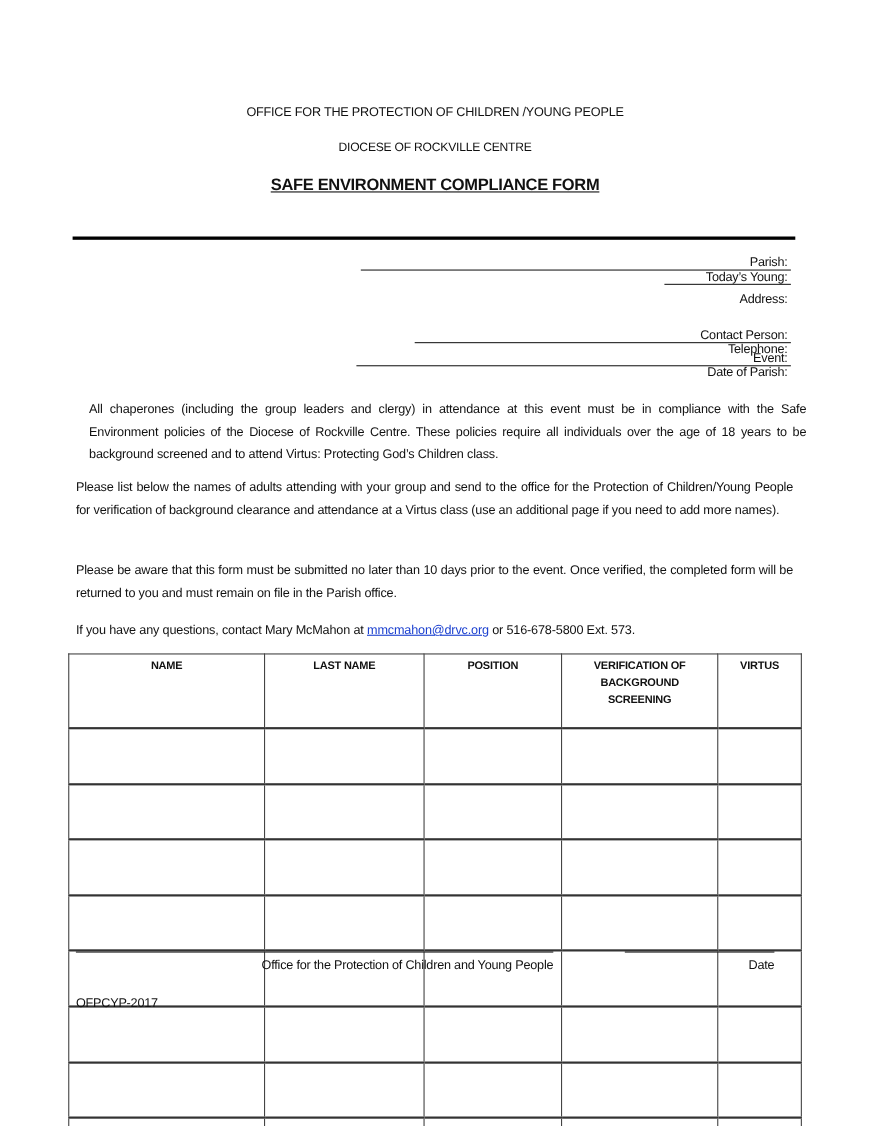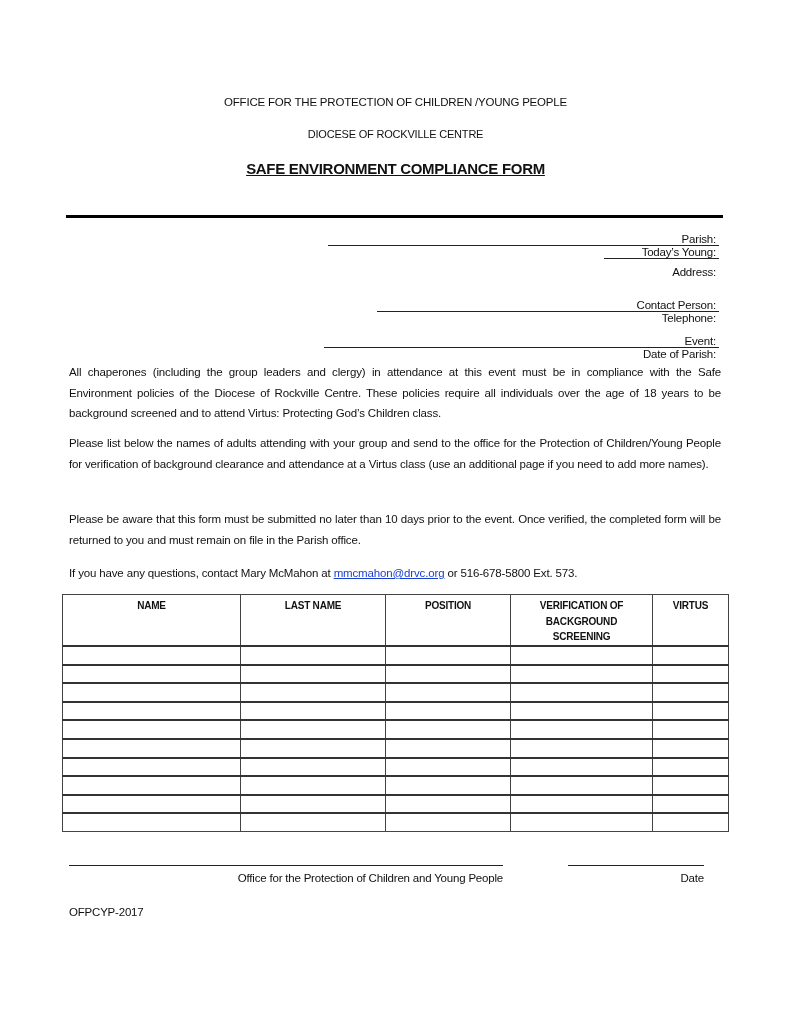--- a/index.html
+++ b/index.html
@@ -16,21 +16,21 @@
                font-size: 11.5px; letter-spacing: -0.2px; flex-direction: column; }
   .field-label { white-space: nowrap; padding-right: 3px; }
   .blank { border-bottom: 1px solid #222; height: 12px; }
   .grow { flex: 1; }
 
   .para { left: 69px; width: 652px; font-size: 11.5px; line-height: 20.5px; text-align: justify; letter-spacing: -0.15px; }
   .link { color: #1a3fcf; text-decoration: underline; }
 
   table.roster { position: absolute; left: 62px; top: 594px; width: 666px; border-collapse: collapse;
                  table-layout: fixed; }
-  table.roster th, table.roster td { border: 1px solid #444; padding: 0; }
+  table.roster th, table.roster td { border: 1px solid #444; padding: 16px; }
   table.roster th { height: 47px; vertical-align: top; font-size: 10px; font-weight: bold;
                     line-height: 15.5px; padding-top: 3px; letter-spacing: -0.2px; }
   table.roster td { height: 16.6px; }
   table.roster tr.data td { border-top: 2px solid #333; }
 
   .sig-line { height: 1px; background: #222; }
   .sig-label { font-size: 11.5px; text-align: right; letter-spacing: -0.2px; }
   .code { left: 69px; top: 906px; font-size: 11.5px; letter-spacing: -0.2px; }
 </style>
 </head>
@@ -53,28 +53,28 @@
   <span class="blank grow"></span>
 </div>
 
 <div class="abs field-row" style="top:299px;">
   <span class="field-label">Contact Person:</span>
   <span class="blank" style="width:342px;"></span>
   <span class="field-label" style="padding-left:6px;">Telephone:</span>
   <span class="blank grow"></span>
 </div>
 
-<div class="abs field-row" style="top:335px;align-items:flex-end;">
+<div class="abs field-row" style="top:320px;align-items:flex-end;">
   <span class="field-label">Event:</span>
   <span class="blank" style="width:395px;"></span>
   <span class="field-label" style="padding-left:7px;">Date of Parish:</span>
   <span class="blank grow" style="margin-right:6px;"></span>
 </div>
 
-<div class="abs para" style="top:362px;">All chaperones (including the group leaders and clergy) in attendance at this event must be in compliance with the Safe Environment policies of the Diocese of Rockville Centre. These policies require all individuals over the age of 18 years to be background screened and to attend Virtus: Protecting God’s Children class.</div>
+<div class="abs para" style="top:362px;margin-left:12px;">All chaperones (including the group leaders and clergy) in attendance at this event must be in compliance with the Safe Environment policies of the Diocese of Rockville Centre. These policies require all individuals over the age of 18 years to be background screened and to attend Virtus: Protecting God’s Children class.</div>
 <div class="abs para" style="top:433px;">Please list below the names of adults attending with your group and send to the office for the Protection of Children/Young People for verification of background clearance and attendance at a Virtus class (use an additional page if you need to add more names).</div>
 <div class="abs para" style="top:509px;">Please be aware that this form must be submitted no later than 10 days prior to the event. Once verified, the completed form will be returned to you and must remain on file in the Parish office.</div>
 <div class="abs para" style="top:563px; text-align:left;">
   <span>If you have any questions, contact Mary McMahon at </span><a class="link">mmcmahon@drvc.org</a><span> or 516-678-5800 Ext. 573.</span>
 </div>
 
 <table class="roster">
   <colgroup>
     <col style="width:178px">
       <col style="width:145px">

